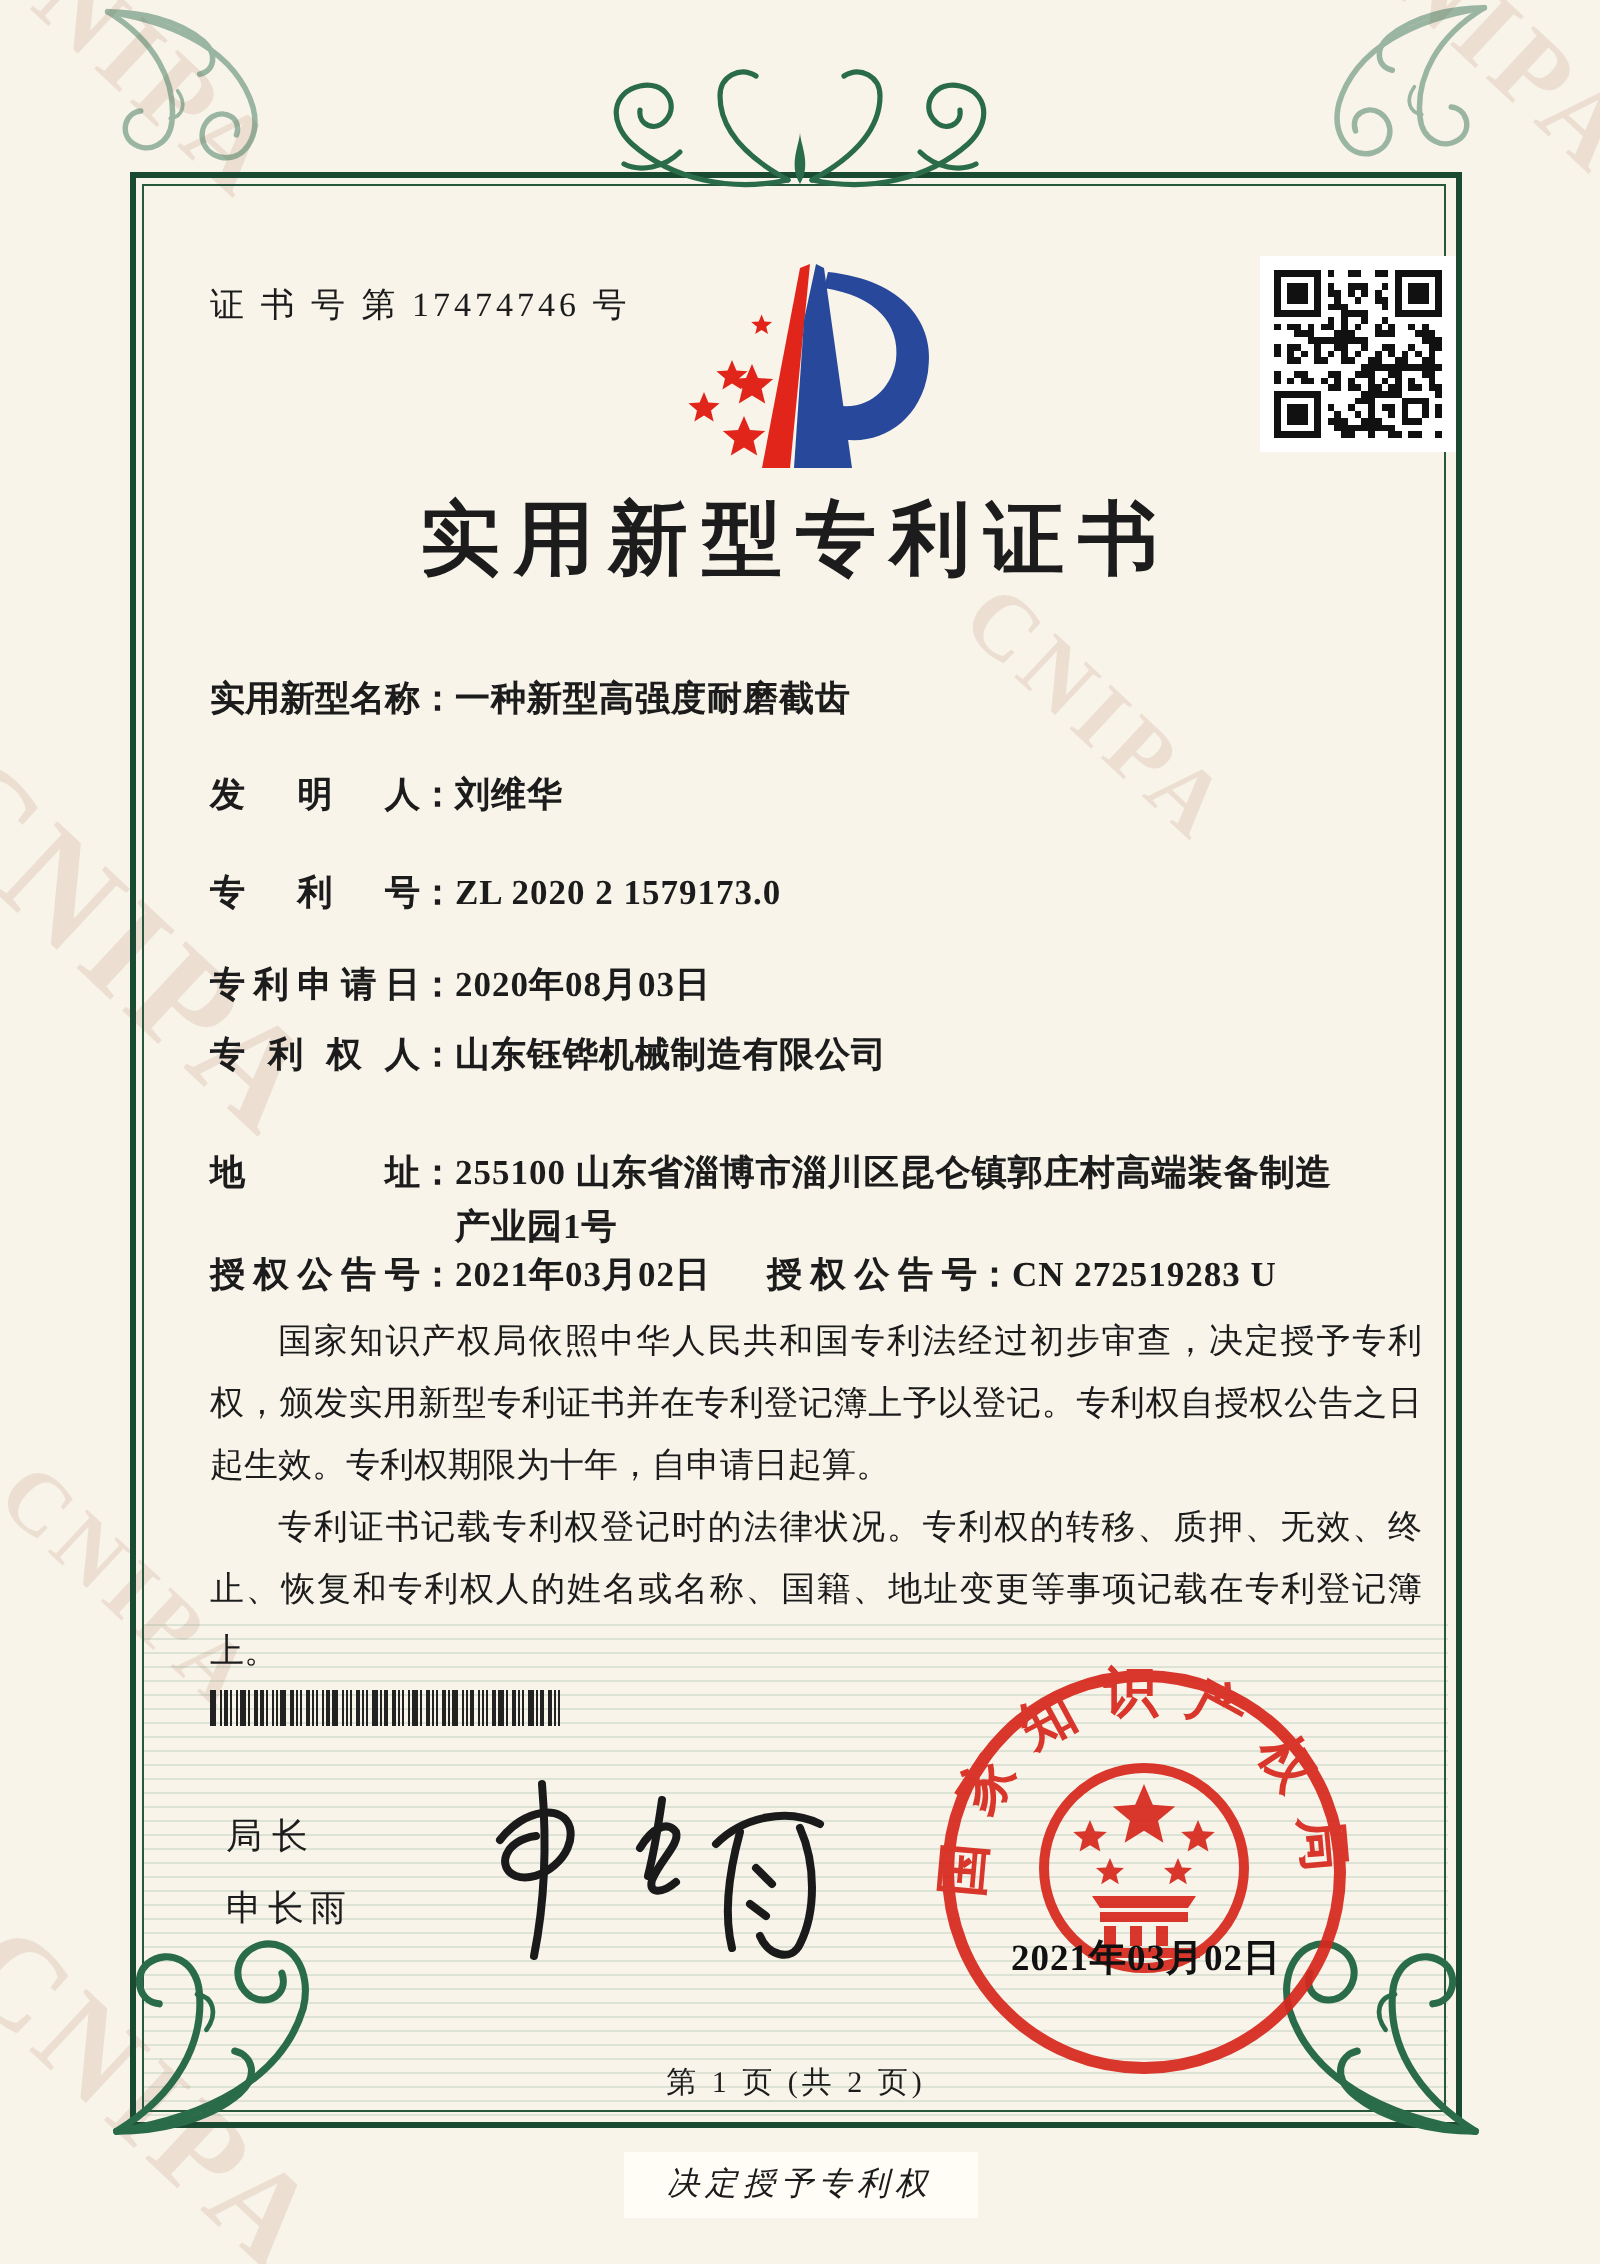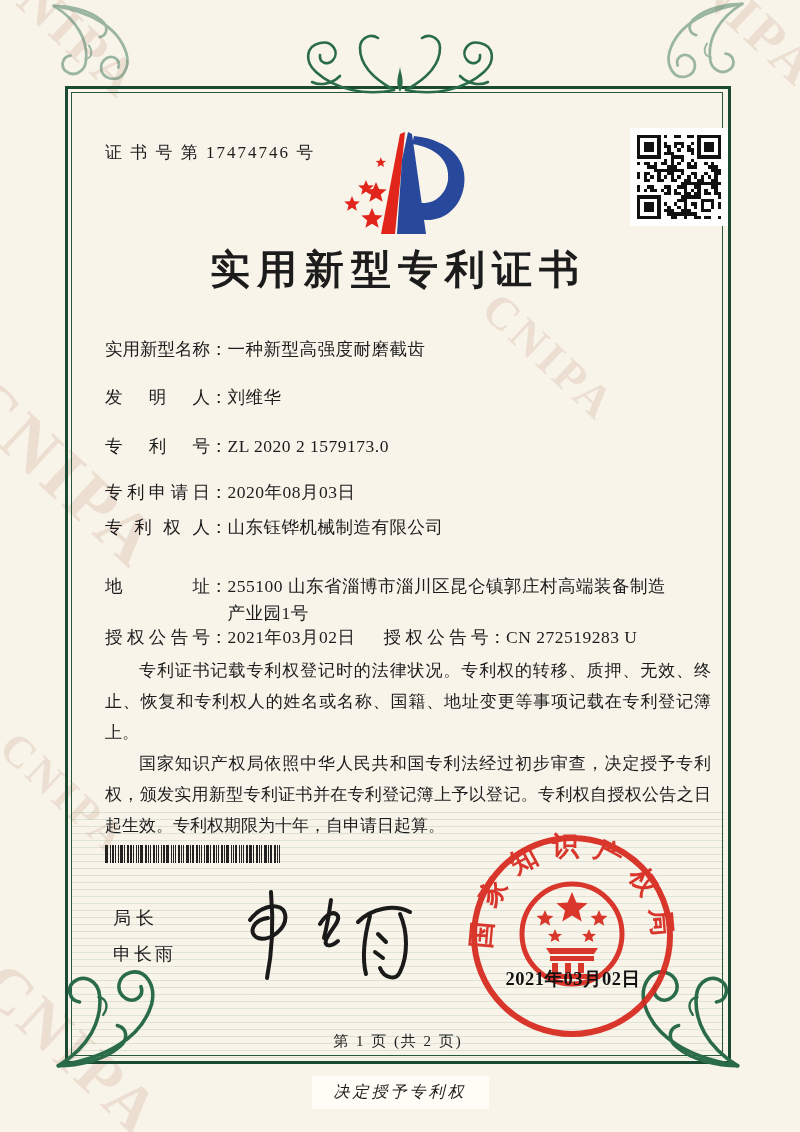--- a/index.html
+++ b/index.html
@@ -16,21 +16,21 @@
   .guilloche{position:absolute;left:71px;top:812px;width:653px;height:251px;z-index:1;
          background:repeating-linear-gradient(180deg, rgba(110,155,125,0.20) 0 1px, rgba(0,0,0,0) 1px 7px);}
   
   .cert-no{position:absolute;left:105px;top:141px;font-size:17px;letter-spacing:2px;z-index:3;}
   .logo{position:absolute;left:336px;top:130px;z-index:3;}
   .qr-wrap{position:absolute;left:630px;top:128px;width:98px;height:98px;background:#fff;z-index:3;}
   .qr-wrap svg{position:absolute;left:7px;top:7px;}
   .title{position:absolute;left:65px;top:242px;width:666px;text-align:center;font-size:40px;
          font-weight:bold;letter-spacing:7px;z-index:3;}
   
-  .row{position:absolute;left:105px;width:610px;font-size:17.5px;line-height:27px;z-index:3;}
+  .row{position:absolute;left:105px;width:610px;font-size:17.5px;line-height:27px;z-index:3;font-weight:bold;}
   .flabel{display:inline-block;width:105px;text-align:justify;text-align-last:justify;vertical-align:top;}
   .colon{display:inline-block;vertical-align:top;}
   .fvalue{display:inline-block;vertical-align:top;letter-spacing:0.5px;}
   .fvalue.addr{width:445px;}
   .grant-group2{display:inline-block;margin-left:28px;}
   
   .paras{position:absolute;left:105px;top:655px;width:606px;font-size:17px;line-height:31px;
          text-align:justify;z-index:3;}
   .paras p{margin:0;text-indent:2em;}
   
@@ -371,22 +371,22 @@
   <span class="flabel">专利权人</span><span class="colon">：</span><span class="fvalue">山东钰铧机械制造有限公司</span>
 </div>
 <div class="row" style="top:573px">
   <span class="flabel">地址</span><span class="colon">：</span><span class="fvalue addr">255100 山东省淄博市淄川区昆仑镇郭庄村高端装备制造产业园1号</span>
 </div>
 <div class="row" style="top:624px">
   <span class="flabel">授权公告号</span><span class="colon">：</span><span class="fvalue">2021年03月02日</span><span class="grant-group2"><span class="flabel">授权公告号</span><span class="colon">：</span><span class="fvalue">CN 272519283 U</span></span>
 </div>
 
 <div class="paras">
+  <p>国家知识产权局依照中华人民共和国专利法经过初步审查，决定授予专利权，颁发实用新型专利证书并在专利登记簿上予以登记。专利权自授权公告之日起生效。专利权期限为十年，自申请日起算。</p>
   <p>专利证书记载专利权登记时的法律状况。专利权的转移、质押、无效、终止、恢复和专利权人的姓名或名称、国籍、地址变更等事项记载在专利登记簿上。</p>
-  <p>国家知识产权局依照中华人民共和国专利法经过初步审查，决定授予专利权，颁发实用新型专利证书并在专利登记簿上予以登记。专利权自授权公告之日起生效。专利权期限为十年，自申请日起算。</p>
 </div>
 
 <div class="barcode" id="barcode">
     <div class="bar" style="width: 3px;"></div>
     <div class="gap" style="width: 2px;"></div>
     <div class="bar" style="width: 1px;"></div>
     <div class="gap" style="width: 1px;"></div>
     <div class="bar" style="width: 2px;"></div>
     <div class="gap" style="width: 1px;"></div>
     <div class="bar" style="width: 1px;"></div>

